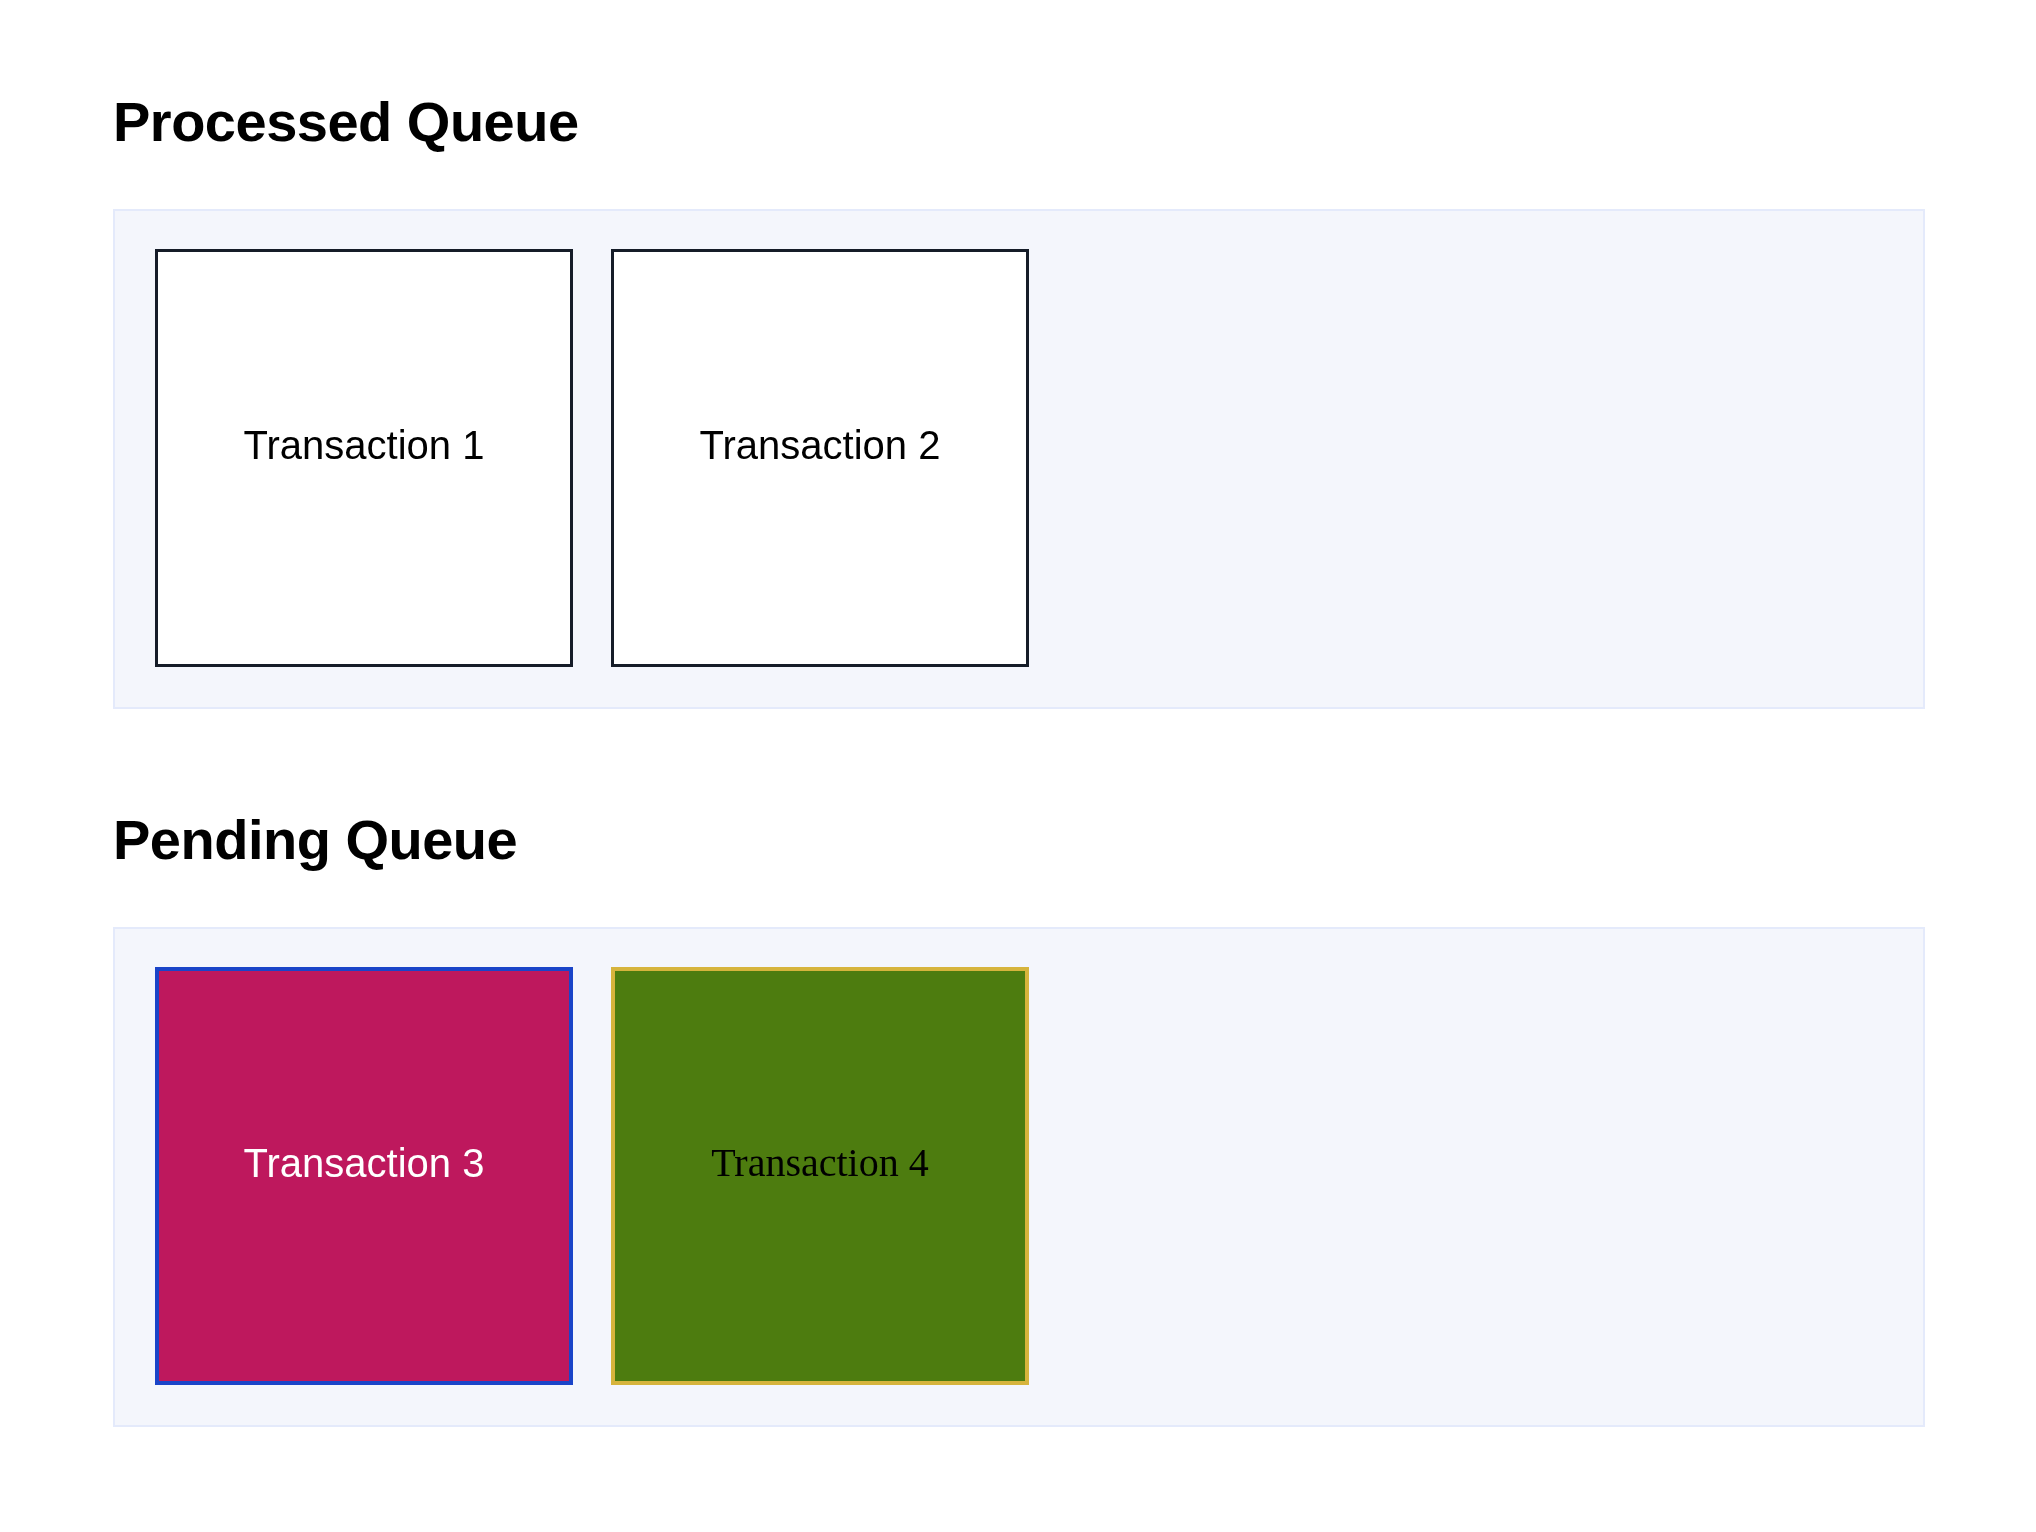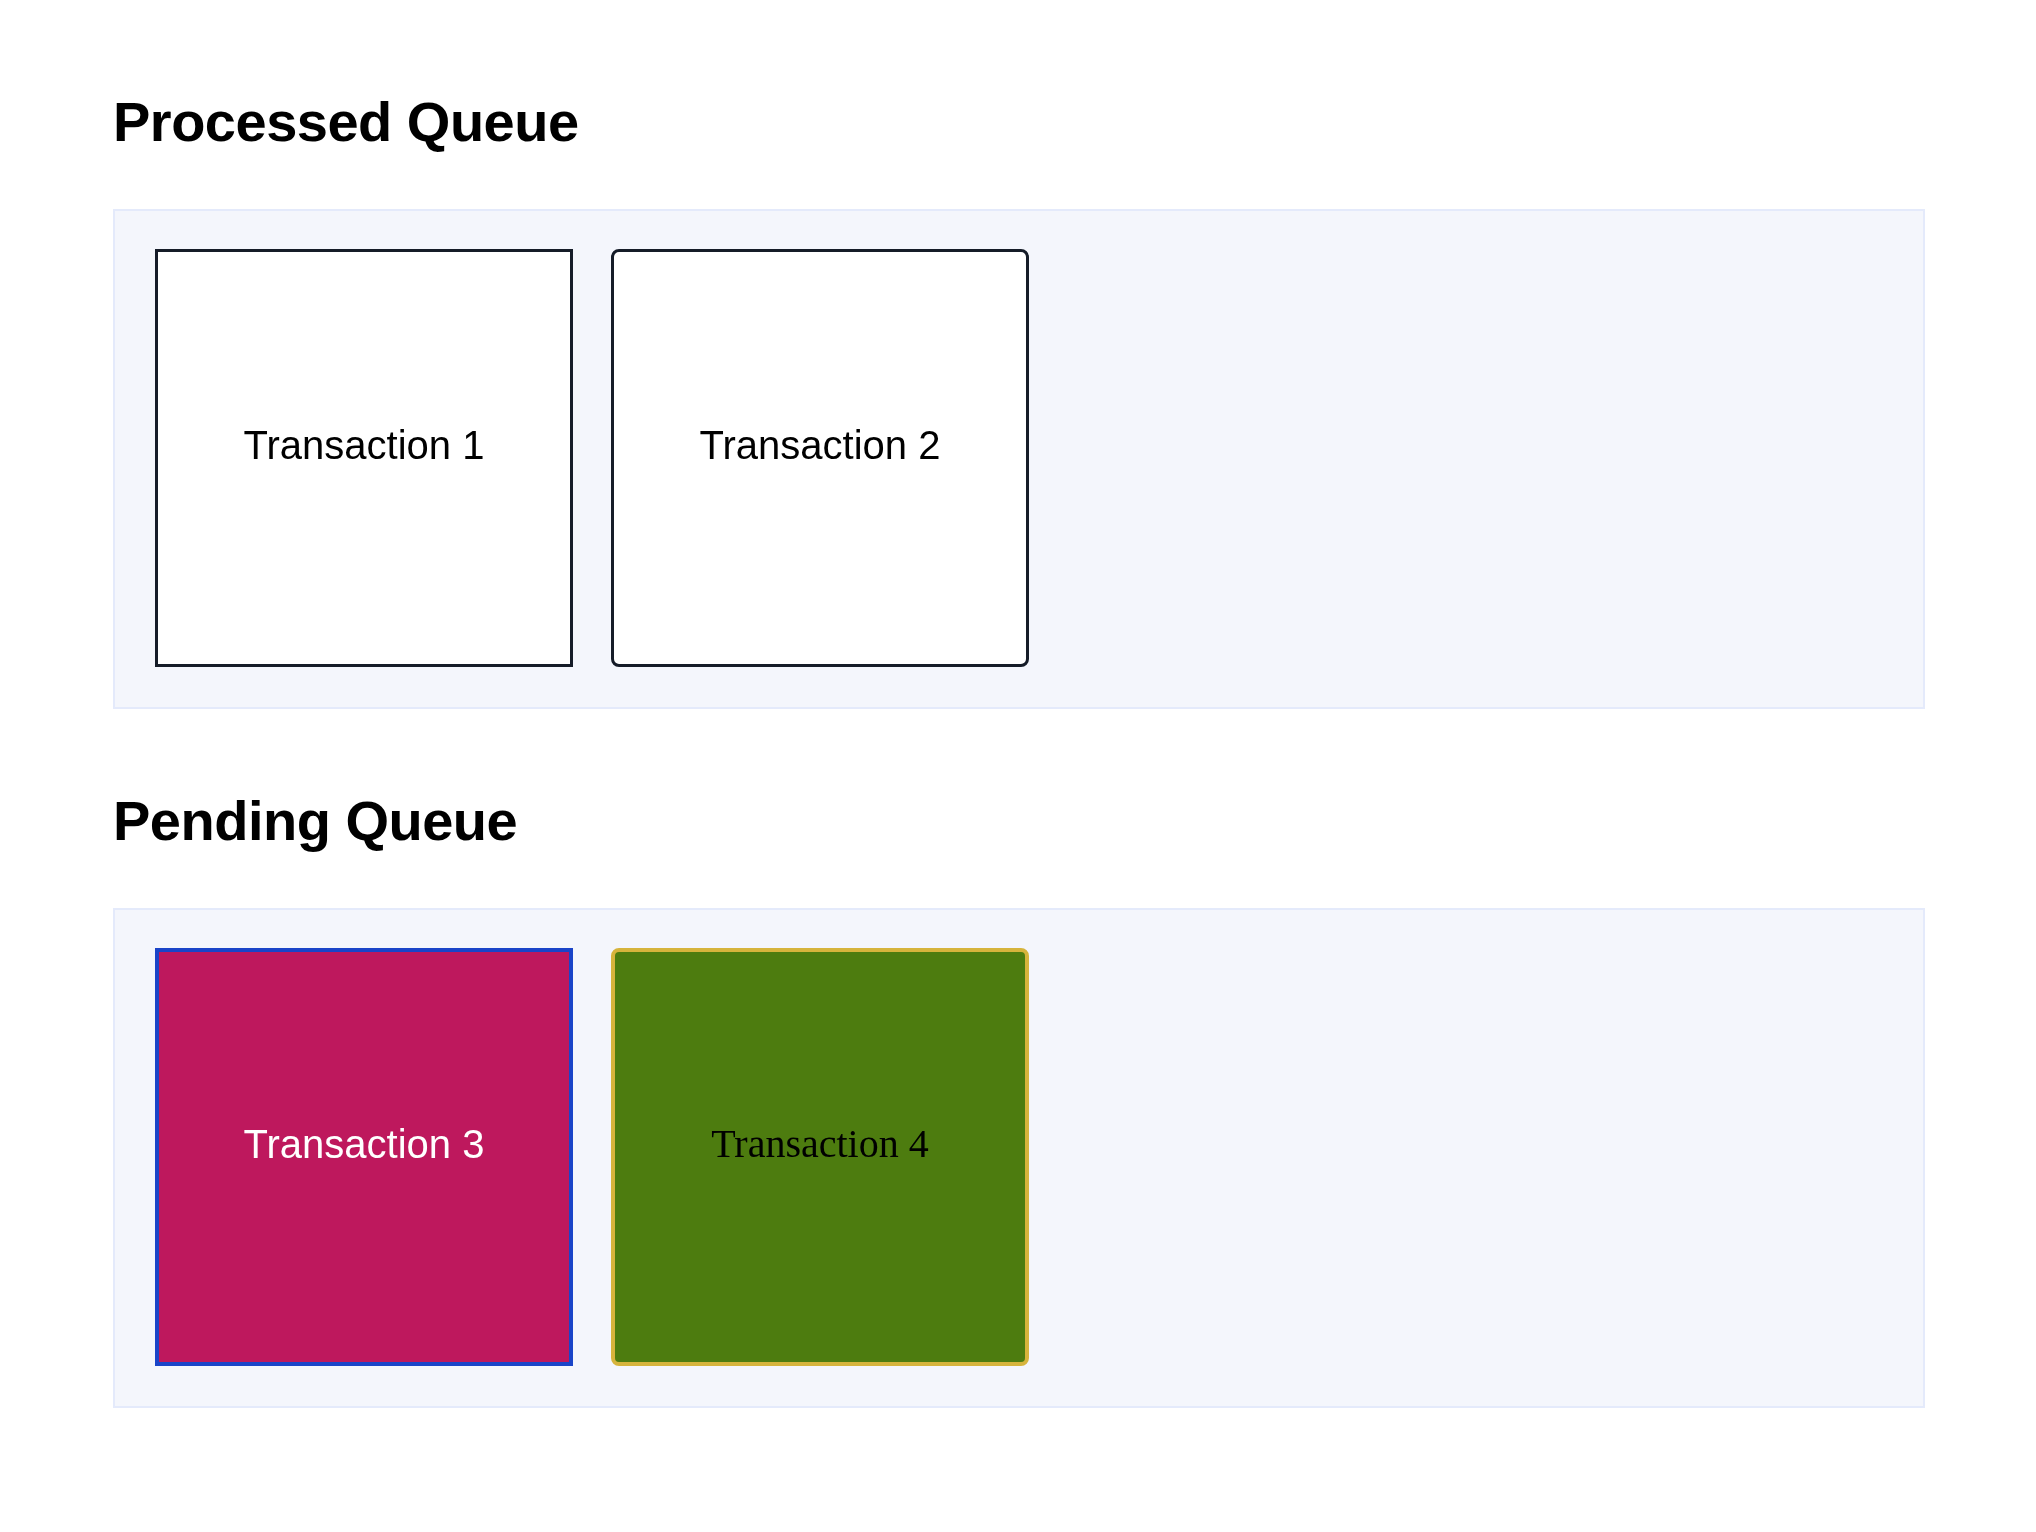--- a/index.html
+++ b/index.html
@@ -23,21 +23,21 @@
     box-sizing: border-box;
   }
 
   .queue-section {
     position: absolute;
     left: 113px;
     width: 1812px;
   }
 
   #section-processed { top: 93px; }
-  #section-pending   { top: 792px; }
+  #section-pending   { top: 811px; }
 
   .queue-title {
     font-size: 56px;
     font-weight: bold;
     color: #000000;
     letter-spacing: -0.5px;
     line-height: 1.05;
     margin: 0 0 57px 0;
     white-space: nowrap;
   }
@@ -59,21 +59,20 @@
     box-sizing: border-box;
     width: 418px;
     height: 418px;
     flex: 0 0 auto;
     position: relative;
     display: block;
   }
 
   .tx-box + .tx-box {
     margin-left: 38px;
-    border-radius: 8px;
   }
 
   .tx-label {
     position: absolute;
     left: 0;
     right: 0;
     top: 47%;
     transform: translateY(-50%);
     text-align: center;
     font-size: 40px;

